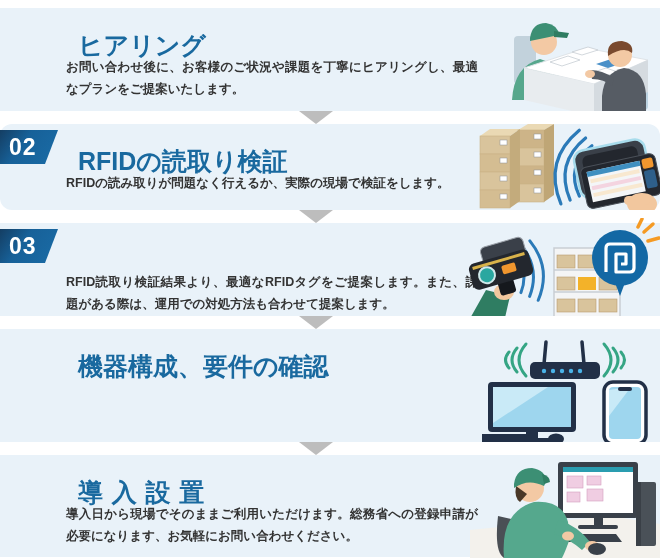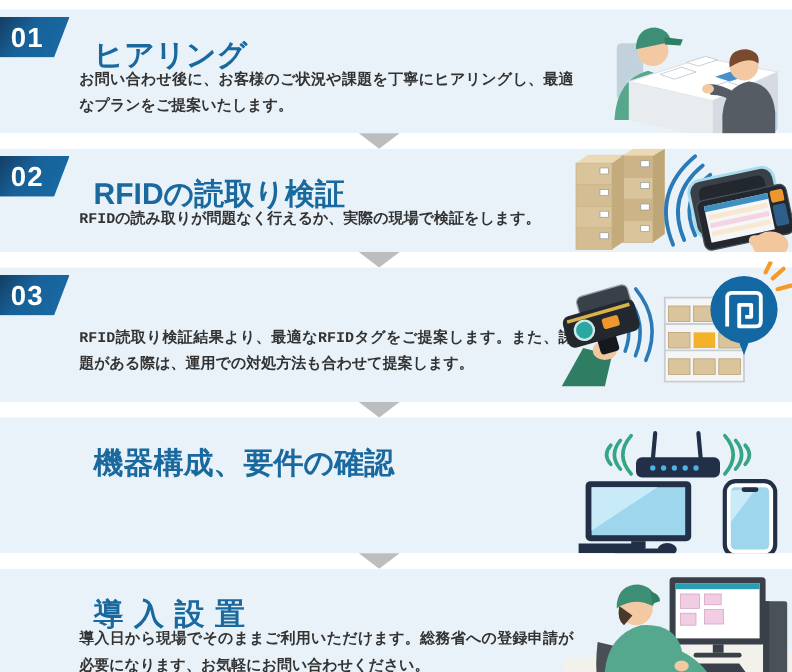--- a/index.html
+++ b/index.html
@@ -3,22 +3,22 @@
 <meta charset="utf-8">
 <style>
   html,body{margin:0;padding:0;}
   .stage{
     position:relative;width:660px;height:560px;background:#ffffff;overflow:hidden;
     font-family:"Liberation Sans","DejaVu Sans",sans-serif;
   }
   .spacer-top{height:8px;}
   .panel{position:relative;background:#e9f2f9;width:660px;}
   .p1{height:103px;}
-  .p2{height:86px;}
-  .p3{height:112px;}
+  .p2{height:86px;border-radius:12px;}
+  .p3{height:93px;}
   .p4{height:113px;}
   .p5{height:102px;}
   .gap{position:relative;height:13px;background:#ffffff;}
   .arrow-down{
     position:absolute;left:299px;top:0;width:0;height:0;
     border-left:17px solid transparent;border-right:17px solid transparent;
     border-top:13px solid #bdbdbd;
   }
   .badge{
     position:absolute;left:0;top:6px;width:58px;height:34px;
@@ -29,39 +29,35 @@
   }
   .title{
     position:absolute;left:66px;top:9px;margin:12px;
     font-size:25px;font-weight:700;color:#19699f;white-space:nowrap;
   }
   .title.spaced{letter-spacing:0.35em;text-align:right;}
   .desc{
     position:absolute;left:66px;top:49px;margin:0;max-width:412px;
     font-size:12.5px;line-height:1.72;font-weight:700;color:#333333;
     text-align:justify;
-    font-family:Liberation Mono, monospace;
   }
   .illus{position:absolute;display:block;}
   .illus-1{right:0;top:-4px;}
   .illus-2{right:0;top:0;}
   .illus-3{right:0;top:-5px;}
   .illus-4{right:6px;top:1px;}
   .illus-5{right:0;top:1px;}
 </style>
 </head>
 <body>
 
 <div class="stage">
   <div class="spacer-top"></div>
 
   <section class="panel p1">
-    <div class="badge">
-      <span>01</span>
-    </div>
     <h2 class="title">ヒアリング</h2>
     <p class="desc">お問い合わせ後に、お客様のご状況や課題を丁寧にヒアリングし、最適なプランをご提案いたします。</p>
     <svg class="illus illus-1" width="176" height="112" viewBox="0 0 176 112">
       <rect x="30" y="32" width="22" height="48" rx="4" fill="#c2d2dc"></rect>
       <rect x="140" y="56" width="24" height="50" rx="4" fill="#bcd3e2"></rect>
       <path d="M28,96 Q30,62 56,55 L76,62 Q62,78 58,96 Z" fill="#56a78c"></path>
       <path d="M52,63 Q72,56 92,65 L90,74 Q70,70 54,72 Z" fill="#56a78c"></path>
       <ellipse cx="93" cy="69" rx="5" ry="4" fill="#f3c9a4"></ellipse>
       <circle cx="60" cy="38" r="13" fill="#f3c9a4"></circle>
       <path d="M46,34 Q48,19 62,19 Q74,21 75,31 L46,37 Z" fill="#3c8f74"></path>

